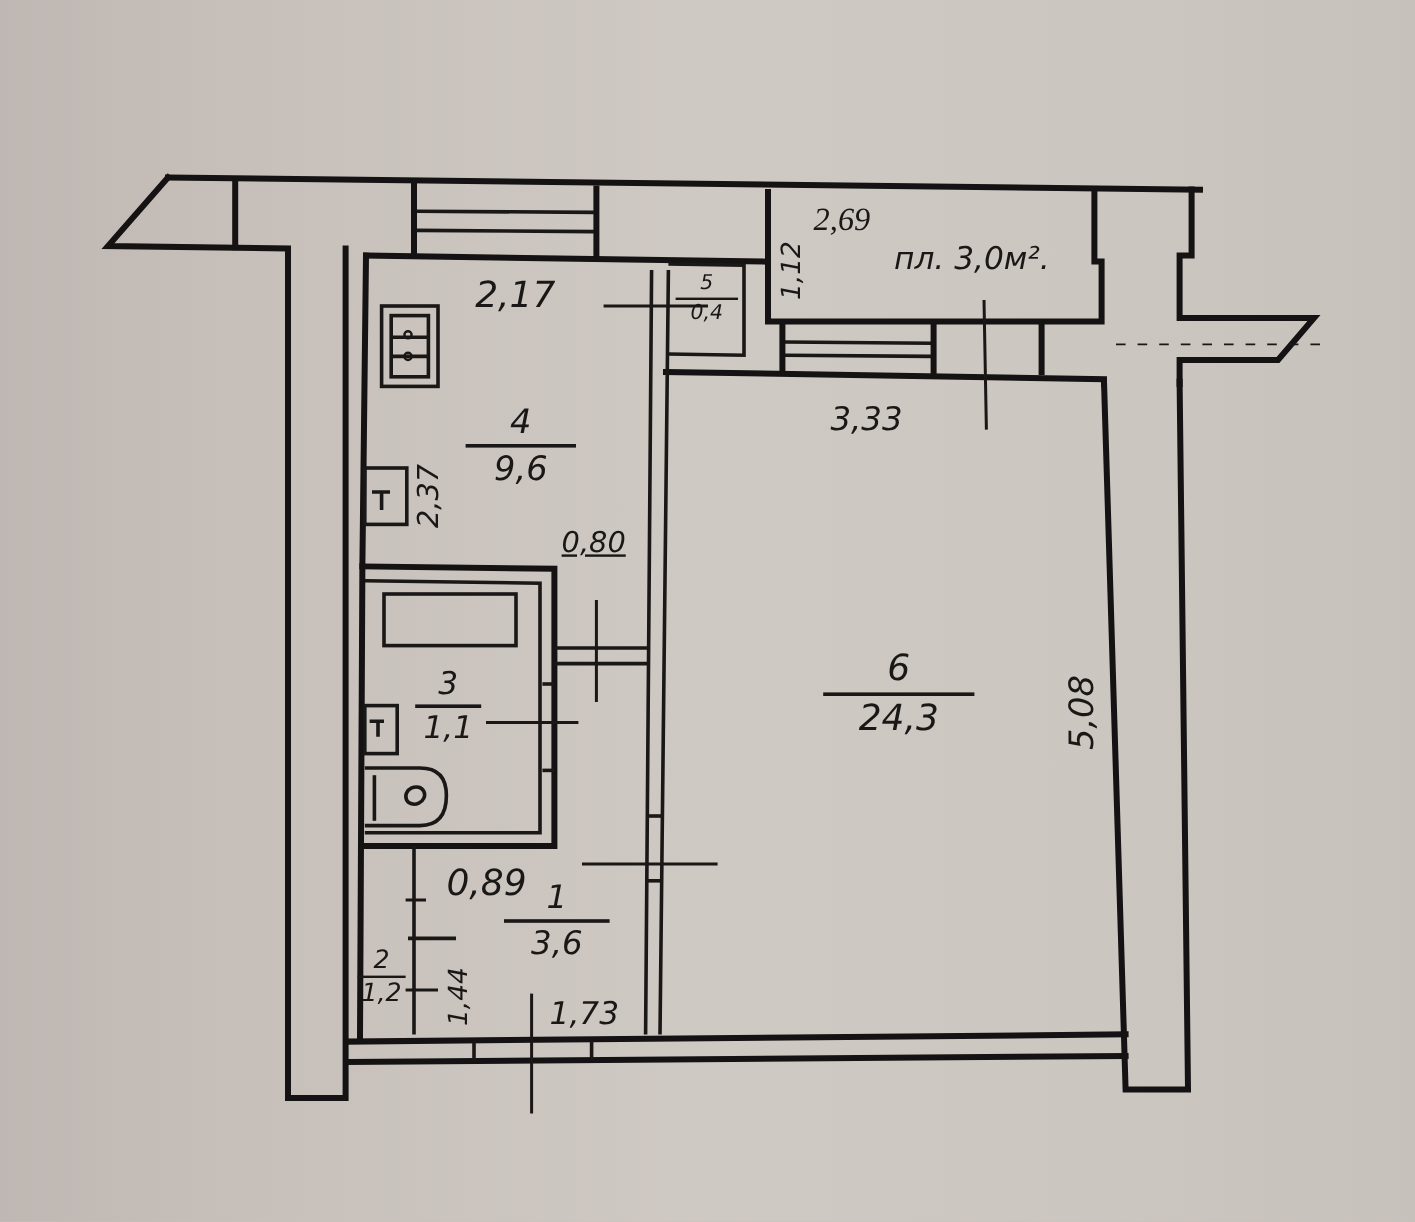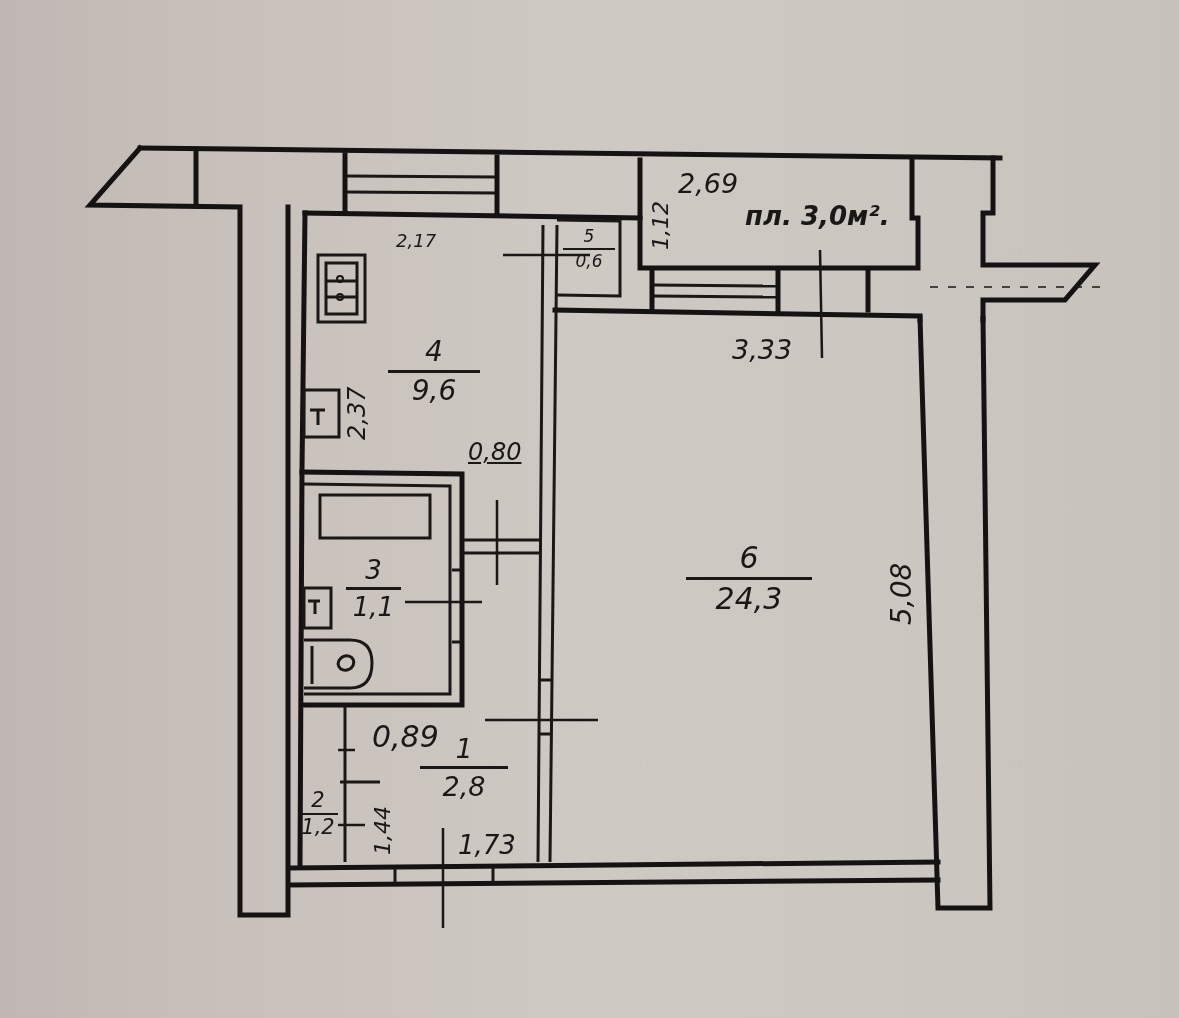--- a/index.html
+++ b/index.html
@@ -118,61 +118,61 @@
     <line class="dim" x1="820" y1="250" x2="822" y2="358"></line>
     <line class="dim" x1="497" y1="500" x2="497" y2="585"></line>
     <line class="dim" x1="405" y1="602" x2="482" y2="602"></line>
     <line class="dim" x1="485" y1="720" x2="598" y2="720"></line>
     <line class="dim" x1="443" y1="828" x2="443" y2="928"></line>
     <line class="dim" x1="338" y1="750" x2="355" y2="750"></line>
     <line class="dim" x1="338" y1="825" x2="365" y2="825"></line>
   </g>
 </svg>
 
-<span class="lbl" style="left:396px;top:232px;font-size:18px;">2,17</span>
+<span class="lbl" style="left:396px;top:232px;font-size:30px;">2,17</span>
 <span class="lbl rot" style="left:345px;top:440px;font-size:24px;transform:rotate(-90deg);">2,37</span>
 <span class="lbl" style="left:468px;top:440px;font-size:24px;text-decoration:underline;">0,80</span>
-<span class="lbl" style="left:692px;top:336px;font-size:27px;margin-left:40px;">3,33</span>
+<span class="lbl" style="left:692px;top:336px;font-size:27px;">3,33</span>
 <span class="lbl rot" style="left:888px;top:625px;font-size:28px;transform:rotate(-90deg);">5,08</span>
 <span class="lbl" style="left:372px;top:722px;font-size:30px;">0,89</span>
 <span class="lbl rot" style="left:372px;top:855px;font-size:22px;transform:rotate(-90deg);">1,44</span>
 <span class="lbl" style="left:458px;top:832px;font-size:26px;font-style:italic;">1,73</span>
 
-<span class="lbl" style="left:678px;top:170px;font-size:27px;">2,69</span>
+<span class="lbl" style="left:678px;top:170px;font-size:27px;font-family:Liberation Serif, serif;">2,69</span>
 <span class="lbl rot" style="left:650px;top:250px;font-size:22px;transform:rotate(-90deg);">1,12</span>
-<span class="lbl" style="left:745px;top:203px;font-size:26px;font-weight:bold;">пл. 3,0м².</span>
+<span class="lbl" style="left:745px;top:203px;font-size:26px;">пл. 3,0м².</span>
 
 <div class="frac" style="left:388px;top:338px;width:92px;font-size:28px;">
   <span class="num">4</span>
   <span class="bar"></span>
   <span class="den">9,6</span>
 </div>
 
 <div class="frac" style="left:563px;top:228px;width:52px;font-size:17px;">
   <span class="num">5</span>
   <span class="bar" style="height:2px;margin:3px 0;"></span>
-  <span class="den">0,6</span>
+  <span class="den">0,4</span>
 </div>
 
 <div class="frac" style="left:346px;top:557px;width:55px;font-size:26px;">
   <span class="num">3</span>
   <span class="bar"></span>
   <span class="den">1,1</span>
 </div>
 
 <div class="frac" style="left:686px;top:543px;width:126px;font-size:30px;">
   <span class="num">6</span>
   <span class="bar"></span>
   <span class="den">24,3</span>
 </div>
 
 <div class="frac" style="left:420px;top:735px;width:88px;font-size:27px;">
   <span class="num">1</span>
   <span class="bar"></span>
-  <span class="den">2,8</span>
+  <span class="den">3,6</span>
 </div>
 
 <div class="frac" style="left:298px;top:790px;width:40px;font-size:21px;">
   <span class="num">2</span>
   <span class="bar" style="height:2px;margin:2px 0;"></span>
   <span class="den">1,2</span>
 </div>
 
 </div>
 

